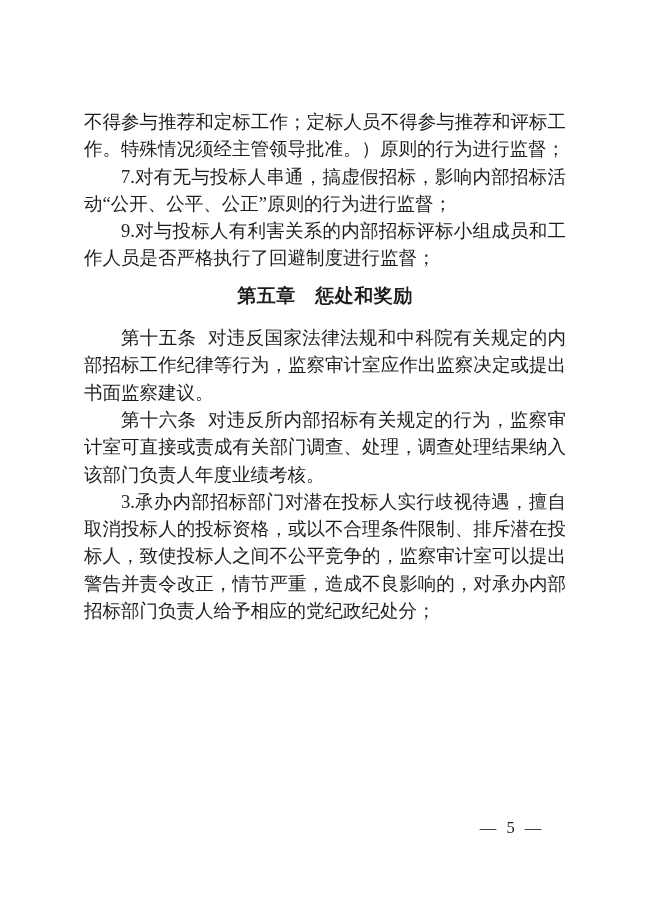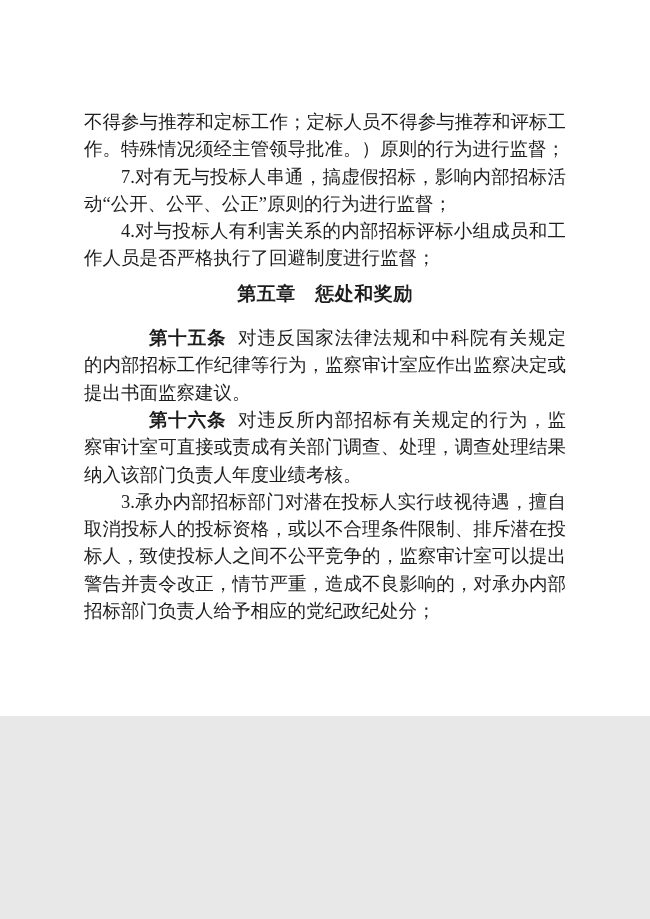--- a/index.html
+++ b/index.html
@@ -3,21 +3,21 @@
 <meta charset="utf-8">
 <style>
   html, body {
     margin: 0;
     padding: 0;
     background: #e8e8e8;
   }
   .page {
     position: relative;
     width: 650px;
-    height: 716px;
+    height: 919px;
     background: #ffffff;
     overflow: hidden;
     font-family: "Liberation Serif", "DejaVu Serif", serif;
     color: #1d1d1d;
   }
   .text-block {
     position: absolute;
     left: 84px;
     top: 109px;
     width: 482px;
@@ -29,30 +29,29 @@
   .text-block p {
     margin: 0;
     padding: 0;
   }
   .para-indent {
     text-indent: 2em;
   }
   .chapter-heading {
     text-align: center;
     text-indent: 0;
-    font-family: Liberation Mono, monospace;
+    font-family: Liberation Serif, serif;
     font-weight: 700;
     font-size: 19px;
     letter-spacing: 0.5px;
     margin: 9px 0 16px 0 !important;
   }
   .article-num {
-    font-weight: 700;
+    font-weight: 400;
     margin-right: 0.62em;
-    margin-left: 28px;
   }
   .page-number {
     position: absolute;
     left: 462px;
     top: 818px;
     width: 100px;
     text-align: center;
     font-size: 16.5px;
     letter-spacing: 3px;
     color: #222222;
@@ -63,21 +62,21 @@
 <body>
 
 <div class="page">
 
   <div class="text-block">
 
     <p>不得参与推荐和定标工作；定标人员不得参与推荐和评标工作。特殊情况须经主管领导批准。）原则的行为进行监督；</p>
 
     <p class="para-indent">7.对有无与投标人串通，搞虚假招标，影响内部招标活动“公开、公平、公正”原则的行为进行监督；</p>
 
-    <p class="para-indent">4.对与投标人有利害关系的内部招标评标小组成员和工作人员是否严格执行了回避制度进行监督；</p>
+    <p class="para-indent">9.对与投标人有利害关系的内部招标评标小组成员和工作人员是否严格执行了回避制度进行监督；</p>
 
 
 
     <p class="chapter-heading">第五章　惩处和奖励</p>
 
     <p class="para-indent">
       <span class="article-num">第十五条</span><span>对违反国家法律法规和中科院有关规定的内部招标工作纪律等行为，监察审计室应作出监察决定或提出书面监察建议。</span>
     </p>
 
     <p class="para-indent">

